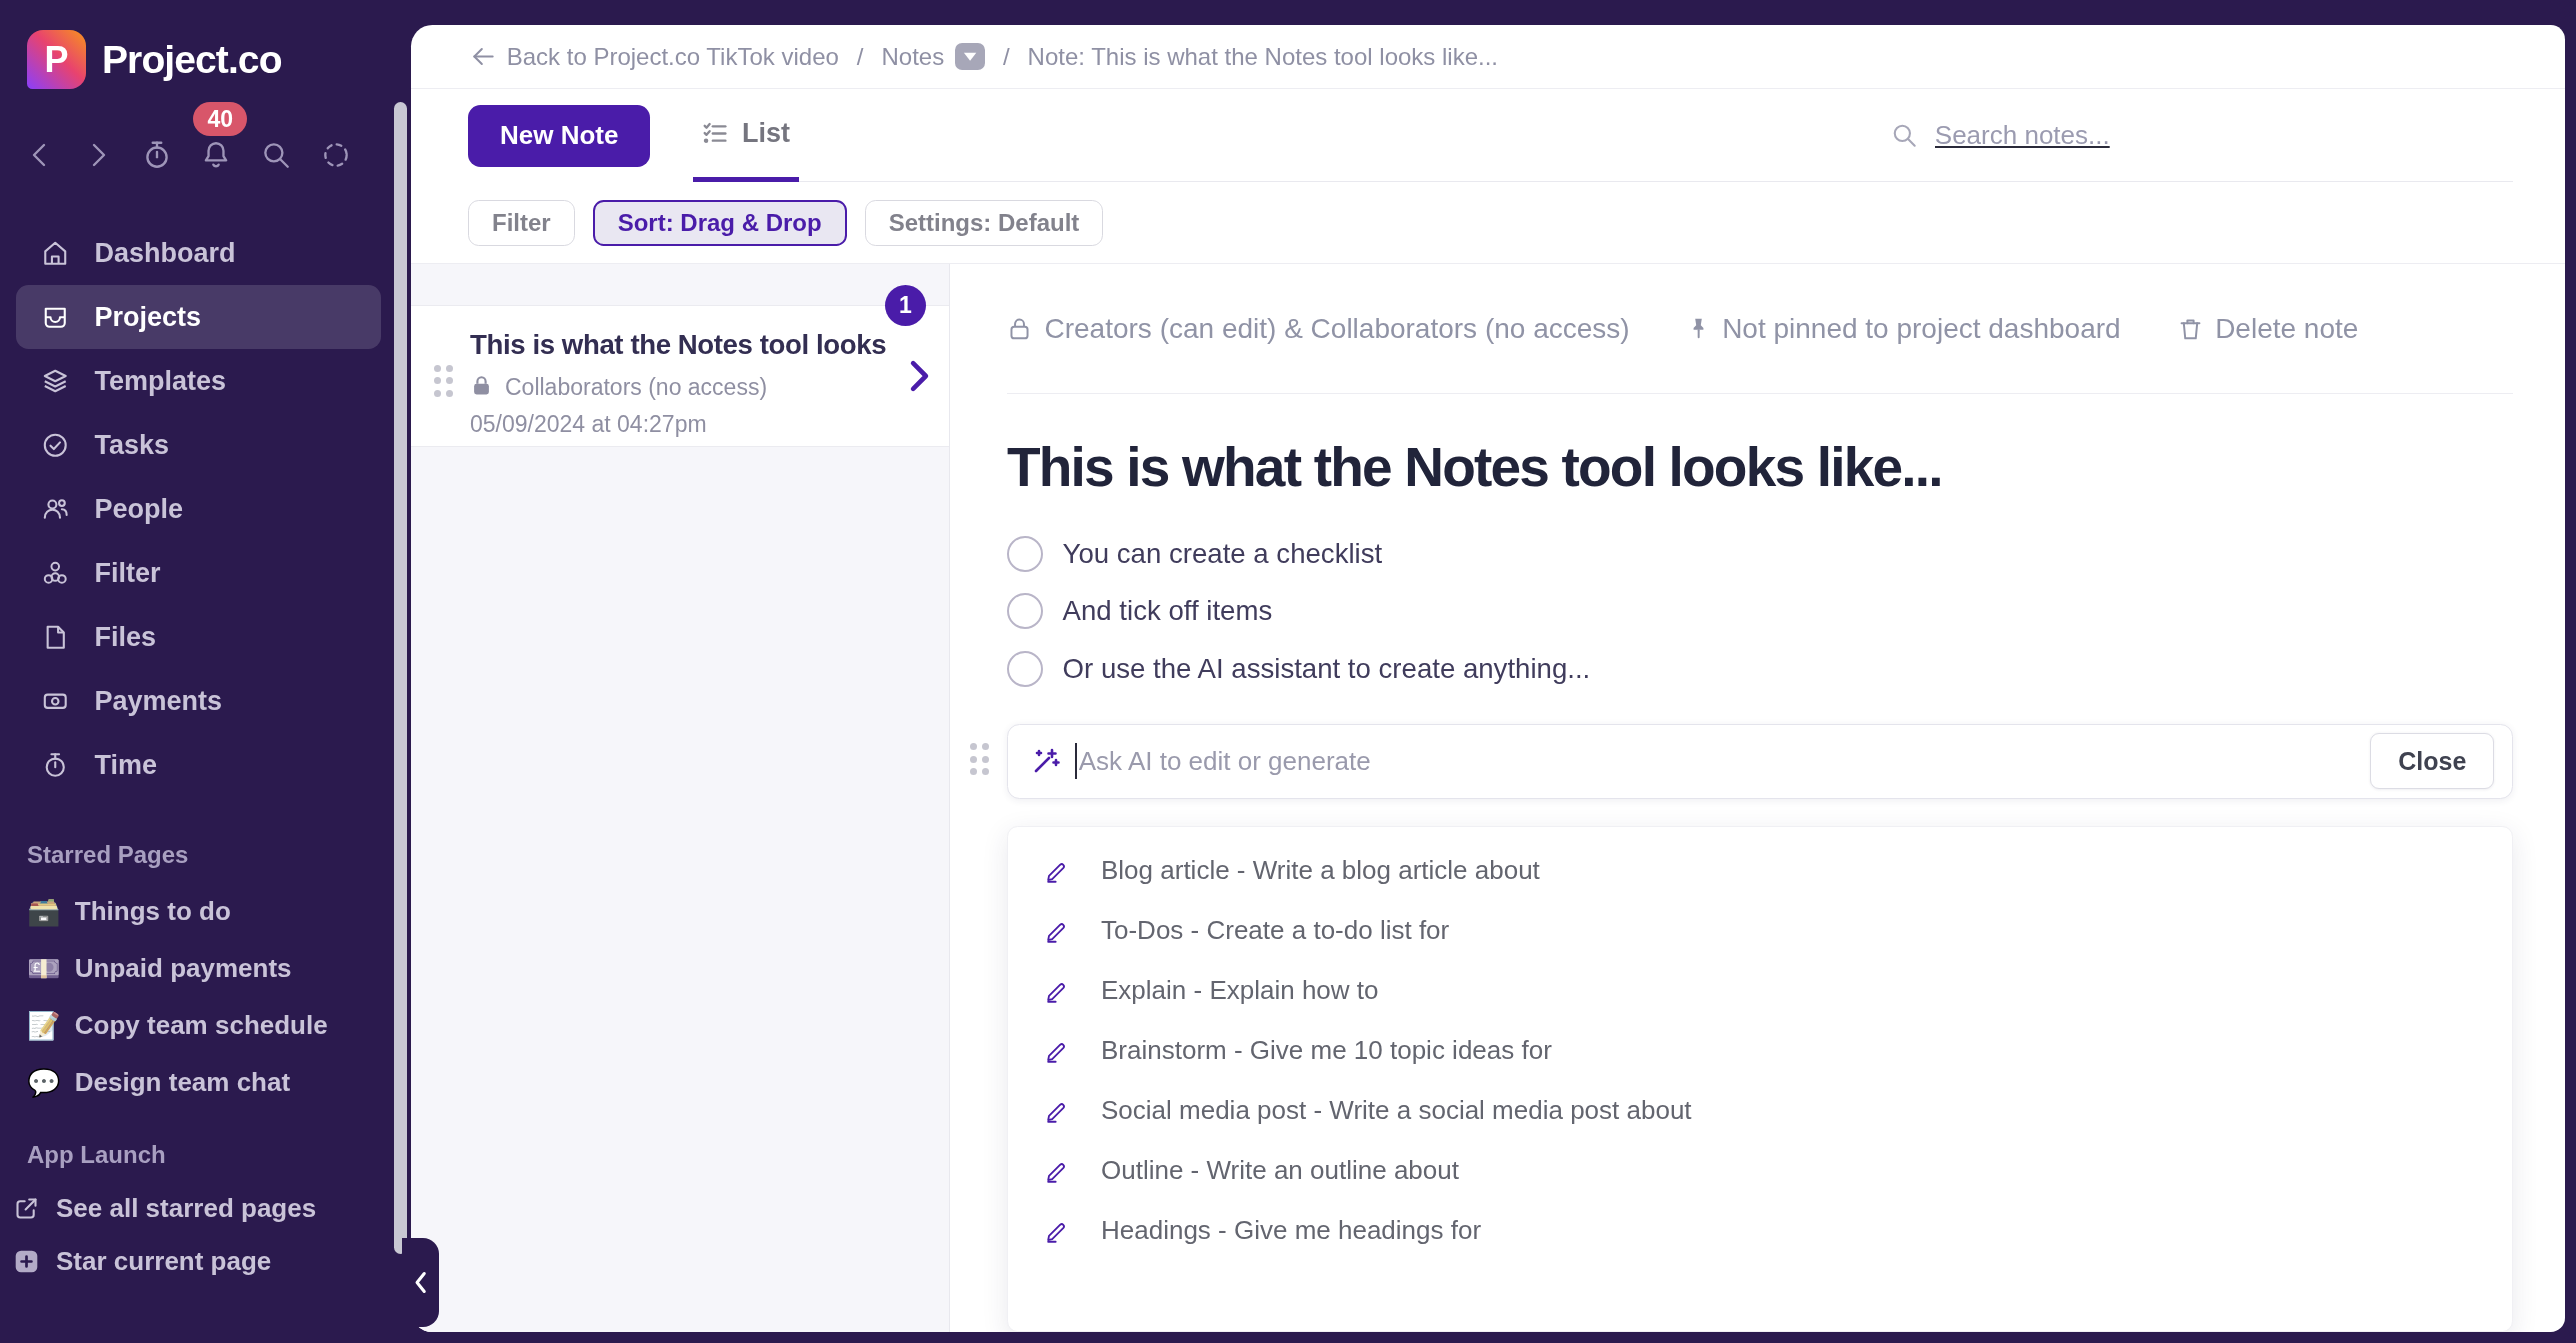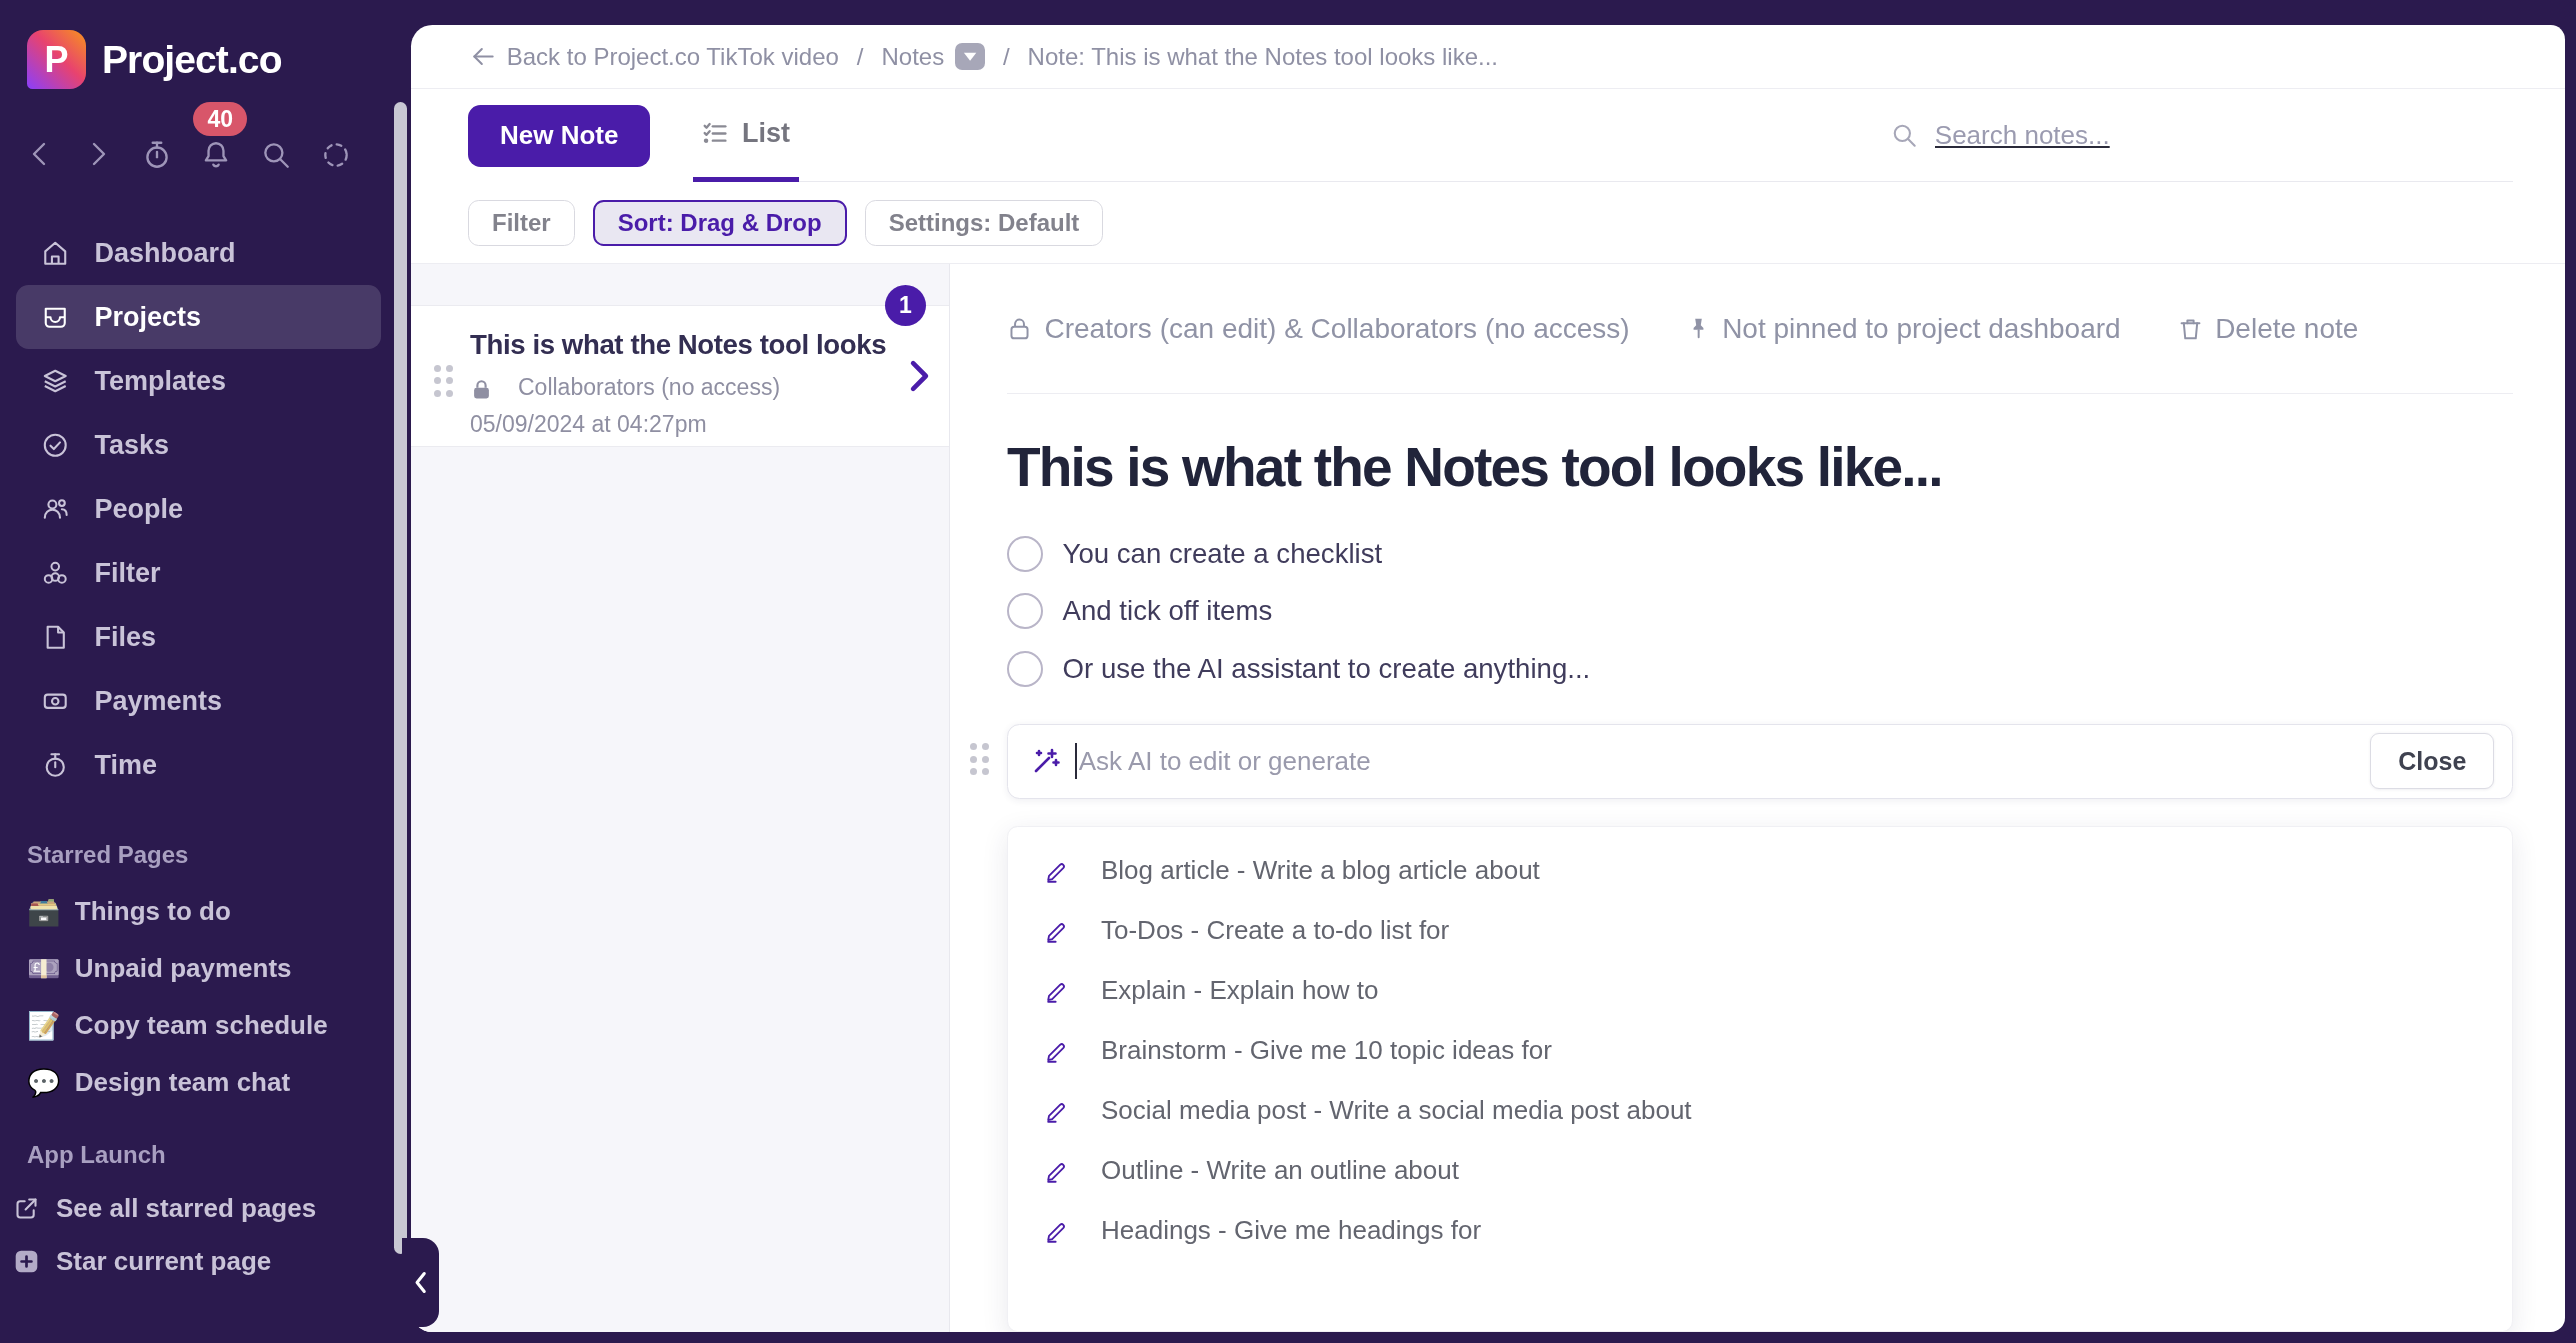--- a/index.html
+++ b/index.html
@@ -16,21 +16,21 @@
   .sidebar { position:absolute; left:0; top:0; width:411px; height:1343px; background:#2b1a4e; }
   .logo-row { display:flex; align-items:center; gap:16px; padding:30px 0 0 27px; }
   .logo-mark {
     width:59px; height:59px; border-radius:16px 16px 16px 5.3px;
     background:linear-gradient(45deg,#8a3ffc 0%,#e8436e 55%,#f7941d 100%);
     display:flex; align-items:center; justify-content:center;
   }
   .logo-mark span { color:#fff; font-weight:bold; font-size:36px; }
   .logo-text { color:#fff; font-size:39px; font-weight:bold; letter-spacing:-0.9px; }
 
-  .quick-icons { margin:50px 59px 0 25px; display:flex; justify-content:space-between; align-items:flex-start; color:#9e95b8; }
+  .quick-icons { margin:50px 59px 0 25px; display:flex; justify-content:space-between; align-items:center; color:#9e95b8; }
   .quick-icons .qi { position:relative; cursor:pointer; }
   .notif-badge {
     position:absolute; top:-37px; left:-7.1px; background:#d8566a; color:#fff;
     font-size:23px; font-weight:bold; padding:3.6px 14.2px; border-radius:19.6px;
   }
 
   .nav { margin-top:50px; }
   .nav-item {
     display:flex; align-items:center; gap:25px; height:64px;
     margin:0 30px 0 16px; padding-left:25px; border-radius:12.5px;
@@ -111,21 +111,21 @@
   }
   .count-badge {
     position:absolute; top:-21.3px; right:23px; width:41px; height:41px; border-radius:50%;
     background:#4a1ca9; color:#fff; font-size:23px; font-weight:bold;
     display:flex; align-items:center; justify-content:center; z-index:2;
   }
   .note-card .title {
     font-size:27.6px; font-weight:bold; color:#332e52;
     white-space:nowrap; overflow:hidden; letter-spacing:-0.4px;
   }
-  .note-card .meta { display:flex; align-items:flex-end; gap:25px; margin-top:12.5px; color:#8f8fa2; font-size:23px; }
+  .note-card .meta { display:flex; align-items:flex-start; gap:12px; margin-top:12.5px; color:#8f8fa2; font-size:23px; }
   .note-card .date { margin-top:10.7px; color:#8f8fa2; font-size:23px; }
   .drag-dots { display:grid; grid-template-columns:repeat(2,7.1px); grid-auto-rows:7.1px; gap:5.3px; }
   .drag-dots i { background:#c6c6d0; border-radius:50%; }
   .card-dots { position:absolute; left:23px; top:59px; }
   .card-chevron { position:absolute; right:18px; top:52px; }
 
   
   .note-col { flex:1; min-width:0; display:flex; flex-direction:column; padding:0 52px 0 57px; }
   .note-header {
     height:130px; flex:0 0 auto; display:flex; align-items:center; gap:57px;

